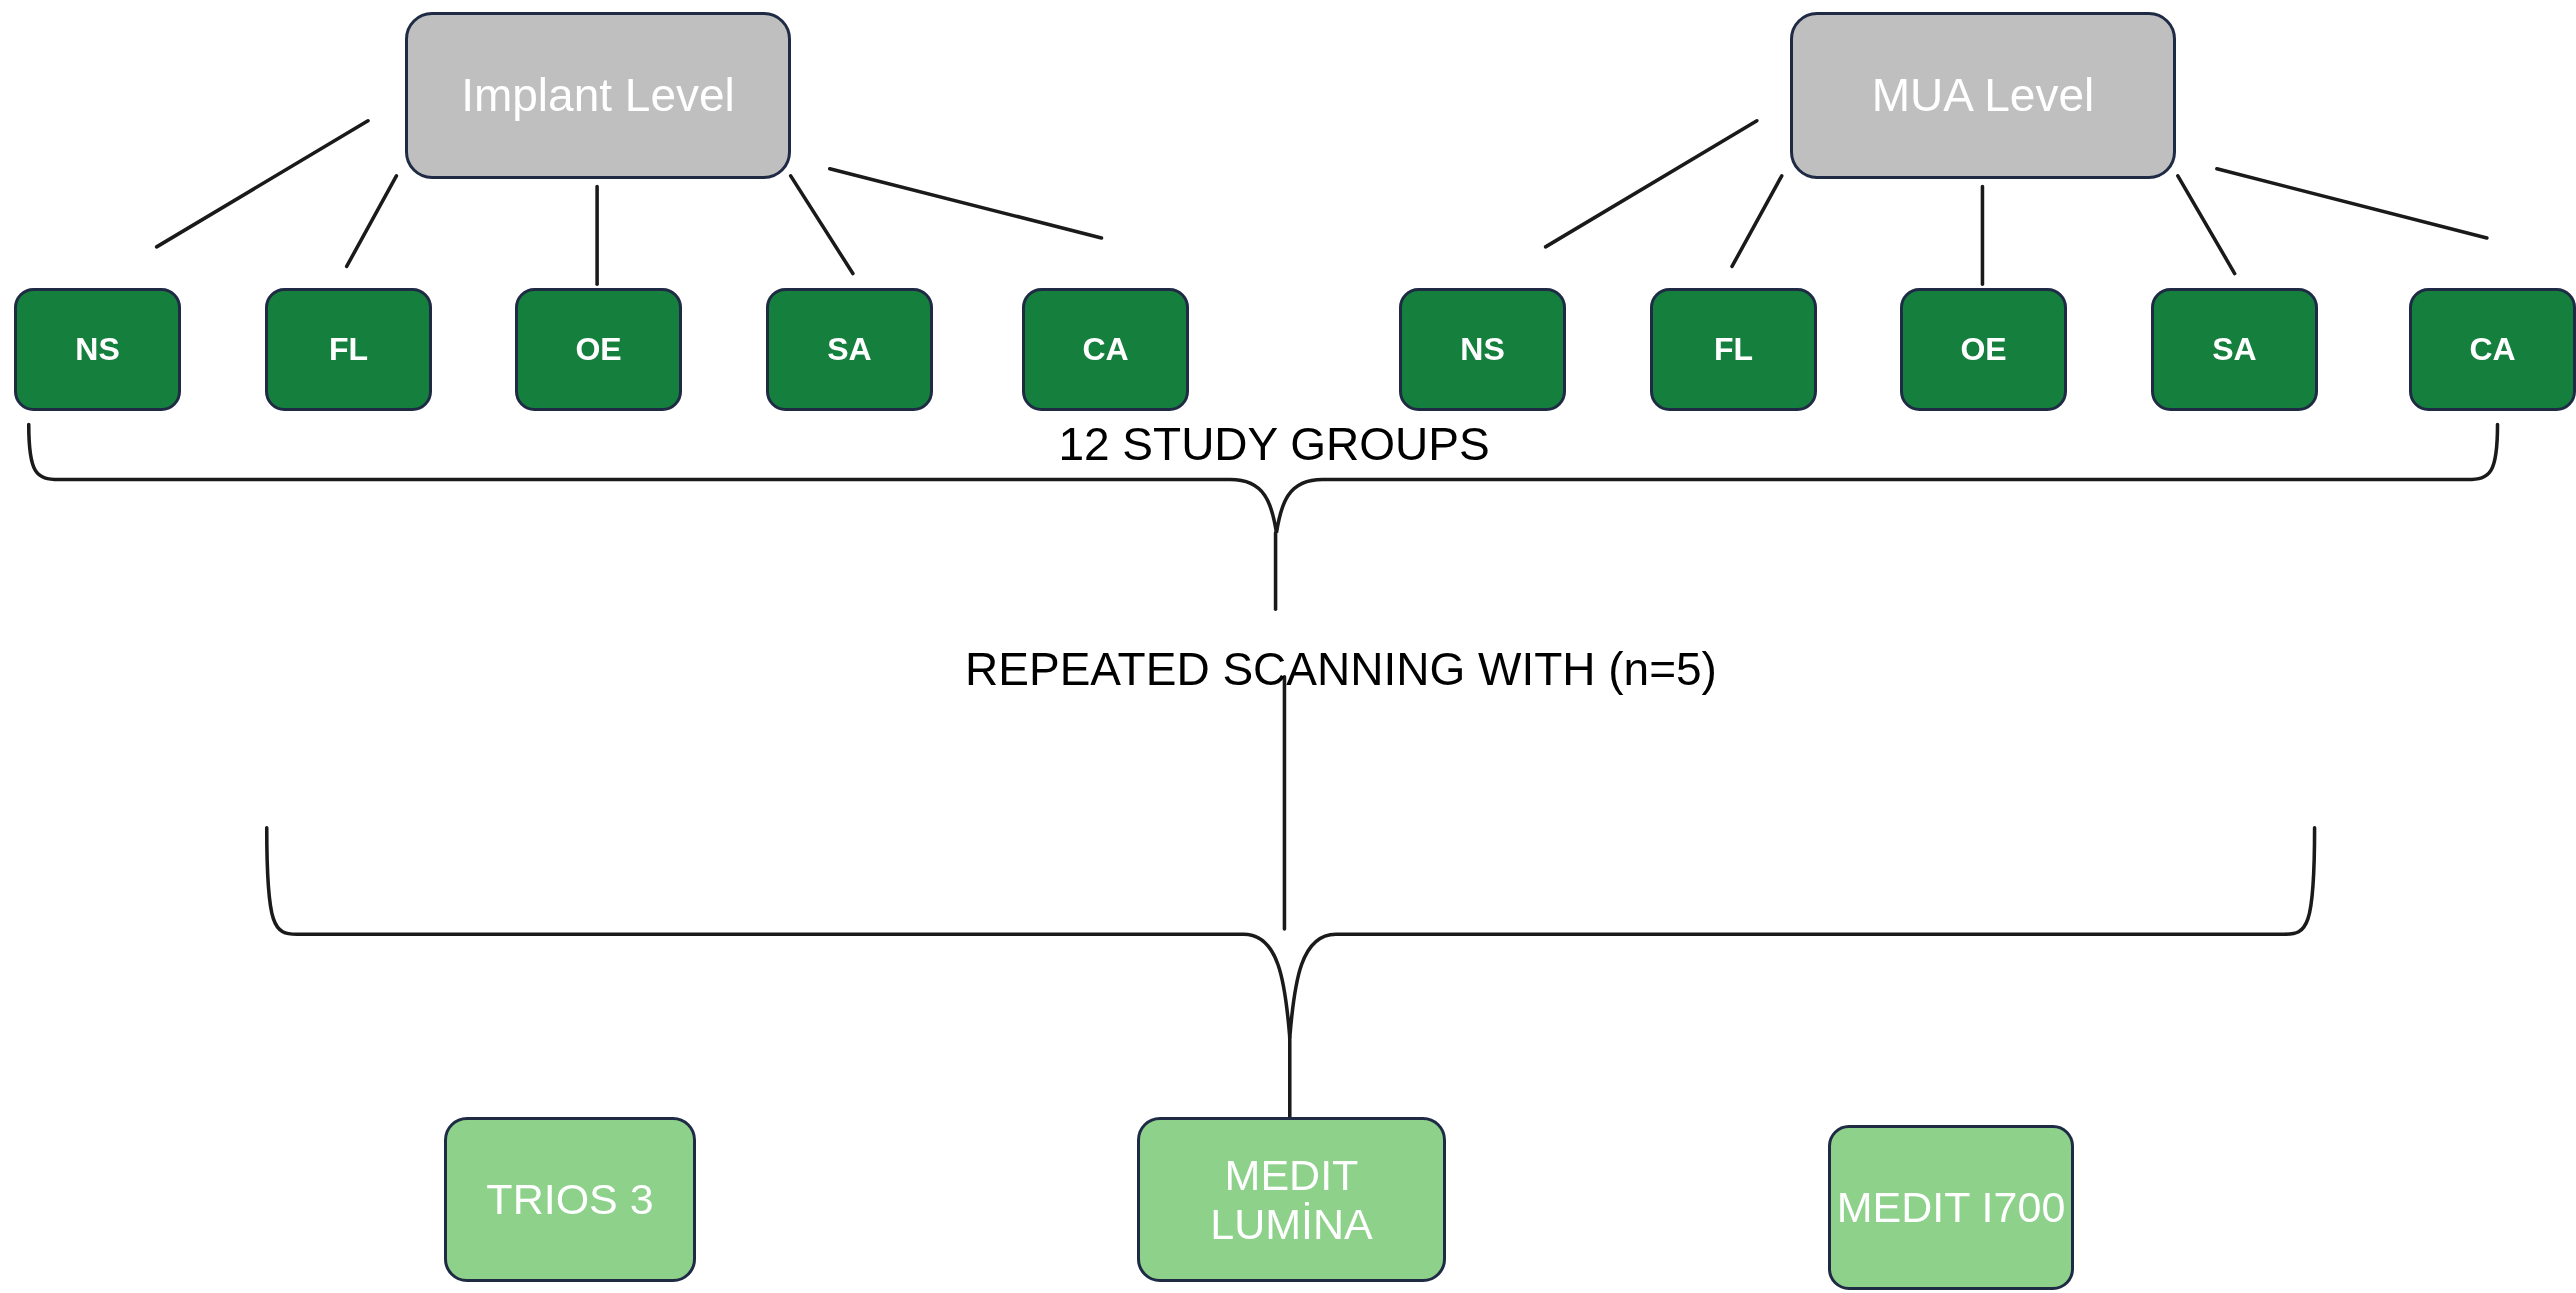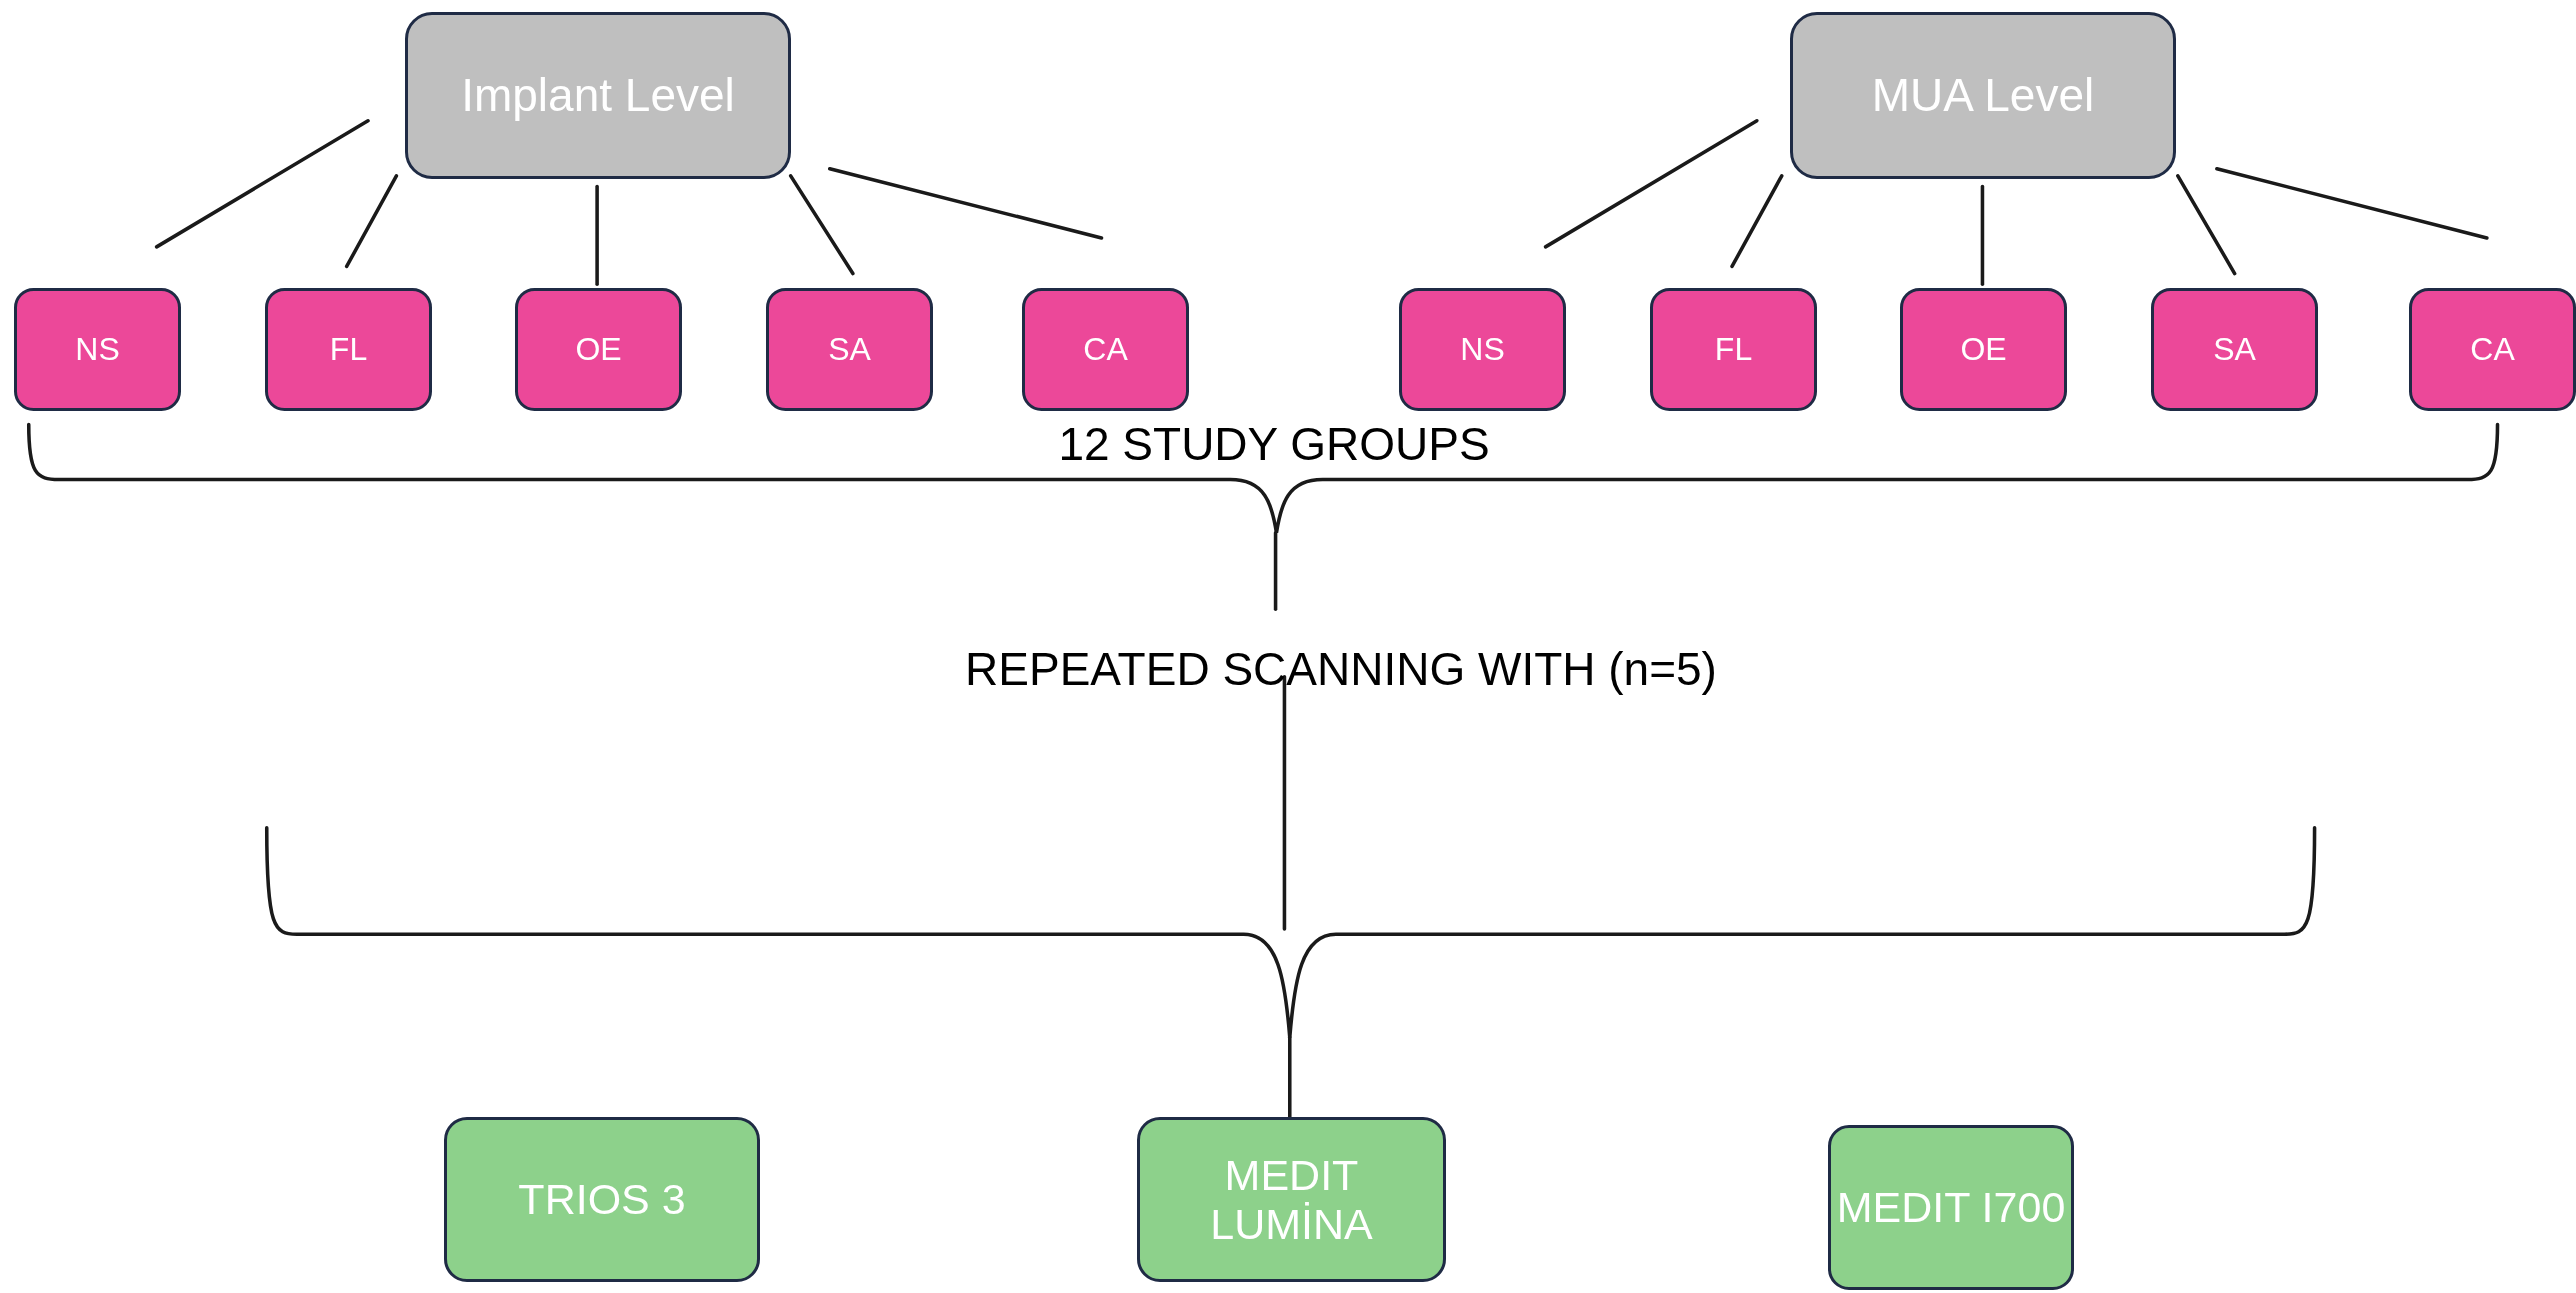--- a/index.html
+++ b/index.html
@@ -38,23 +38,24 @@
     line-height: 1.12;
     white-space: pre-line;
     z-index: 3;
   }
   .node.level {
     background: #bfbfbf;
     font-size: 46px;
     border-radius: 27px;
   }
   .node.group {
-    background: #ec4899;
+    background: #15803d;
     font-size: 32px;
     border-radius: 19.5px;
+    font-weight: bold;
   }
   .node.scanner {
     background: #8dd18b;
     font-size: 43px;
     border-radius: 23px;
   }
   .caption {
     position: absolute;
     color: #000000;
     font-size: 46px;
@@ -104,21 +105,21 @@
       <div class="node group" style="left: 766px; top: 288px; width: 167px; height: 123px;">SA</div>
       <div class="node group" style="left: 1022px; top: 288px; width: 167px; height: 123px;">CA</div>
       <div class="node group" style="left: 1399px; top: 288px; width: 167px; height: 123px;">NS</div>
       <div class="node group" style="left: 1650px; top: 288px; width: 167px; height: 123px;">FL</div>
       <div class="node group" style="left: 1900px; top: 288px; width: 167px; height: 123px;">OE</div>
       <div class="node group" style="left: 2151px; top: 288px; width: 167px; height: 123px;">SA</div>
       <div class="node group" style="left: 2409px; top: 288px; width: 167px; height: 123px;">CA</div>
     </div>
 
   <div id="scanners-container">
-      <div class="node scanner" style="left: 444px; top: 1117px; width: 316px; height: 165px;">TRIOS 3</div>
+      <div class="node scanner" style="left: 444px; top: 1117px; width: 252px; height: 165px;">TRIOS 3</div>
       <div class="node scanner" style="left: 1137px; top: 1117px; width: 309px; height: 165px;">MEDIT
 LUMİNA</div>
       <div class="node scanner" style="left: 1828px; top: 1125px; width: 246px; height: 165px; border-radius: 21px;">MEDIT I700</div>
     </div>
 
   <div id="captions-container">
       <div class="caption center" style="left: 1274px; top: 417px;">12 STUDY GROUPS</div>
       <div class="caption center" style="left: 1341px; top: 642px;">REPEATED SCANNING WITH (n=5)</div>
     </div>
 

